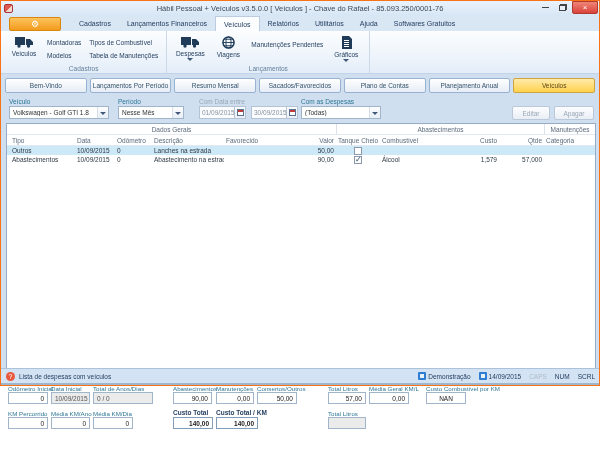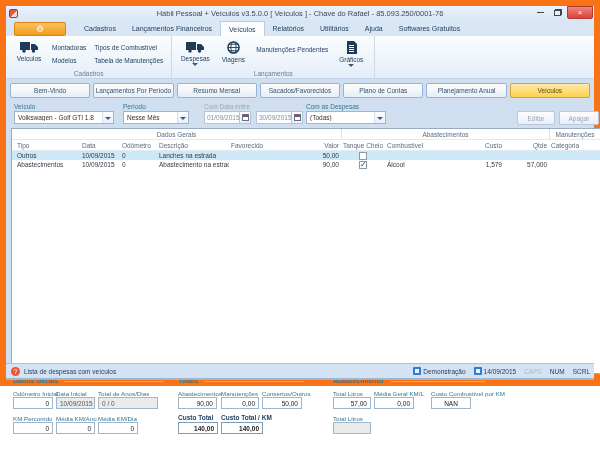--- a/index.html
+++ b/index.html
@@ -1,17 +1,17 @@
 <!DOCTYPE html>
 <html><head>
 <meta charset="utf-8">
 <style>
   * { margin:0; padding:0; box-sizing:border-box; }
   html,body { width:600px; height:450px; overflow:hidden; font-family:"Liberation Sans",sans-serif; }
-  #window { position:relative; width:600px; height:386px; background:#cfdff0; border:6px solid #f97316; }
+  #window { position:relative; width:600px; height:386px; background:#cfdff0; border:1px solid #f97316; }
 
   
   .titlebar { position:absolute; top:0; left:0; right:0; height:15px;
     background:linear-gradient(#eaf3fc,#d7e6f5); display:flex; align-items:center; }
   .app-icon { width:9px; height:9px; margin-left:3px; border-radius:2px;
     background:linear-gradient(135deg,#e05a4e 55%,#f3d9d0 55%); border:1px solid #a33; }
   .title-text { position:absolute; left:0; right:0; text-align:center; font-size:7.5px; color:#3e4a59; }
   .winbtns { position:absolute; right:1px; top:0; display:flex; height:13px; }
   .winbtn { width:18px; height:13px; display:flex; align-items:center; justify-content:center;
     font-size:8px; color:#444; }

